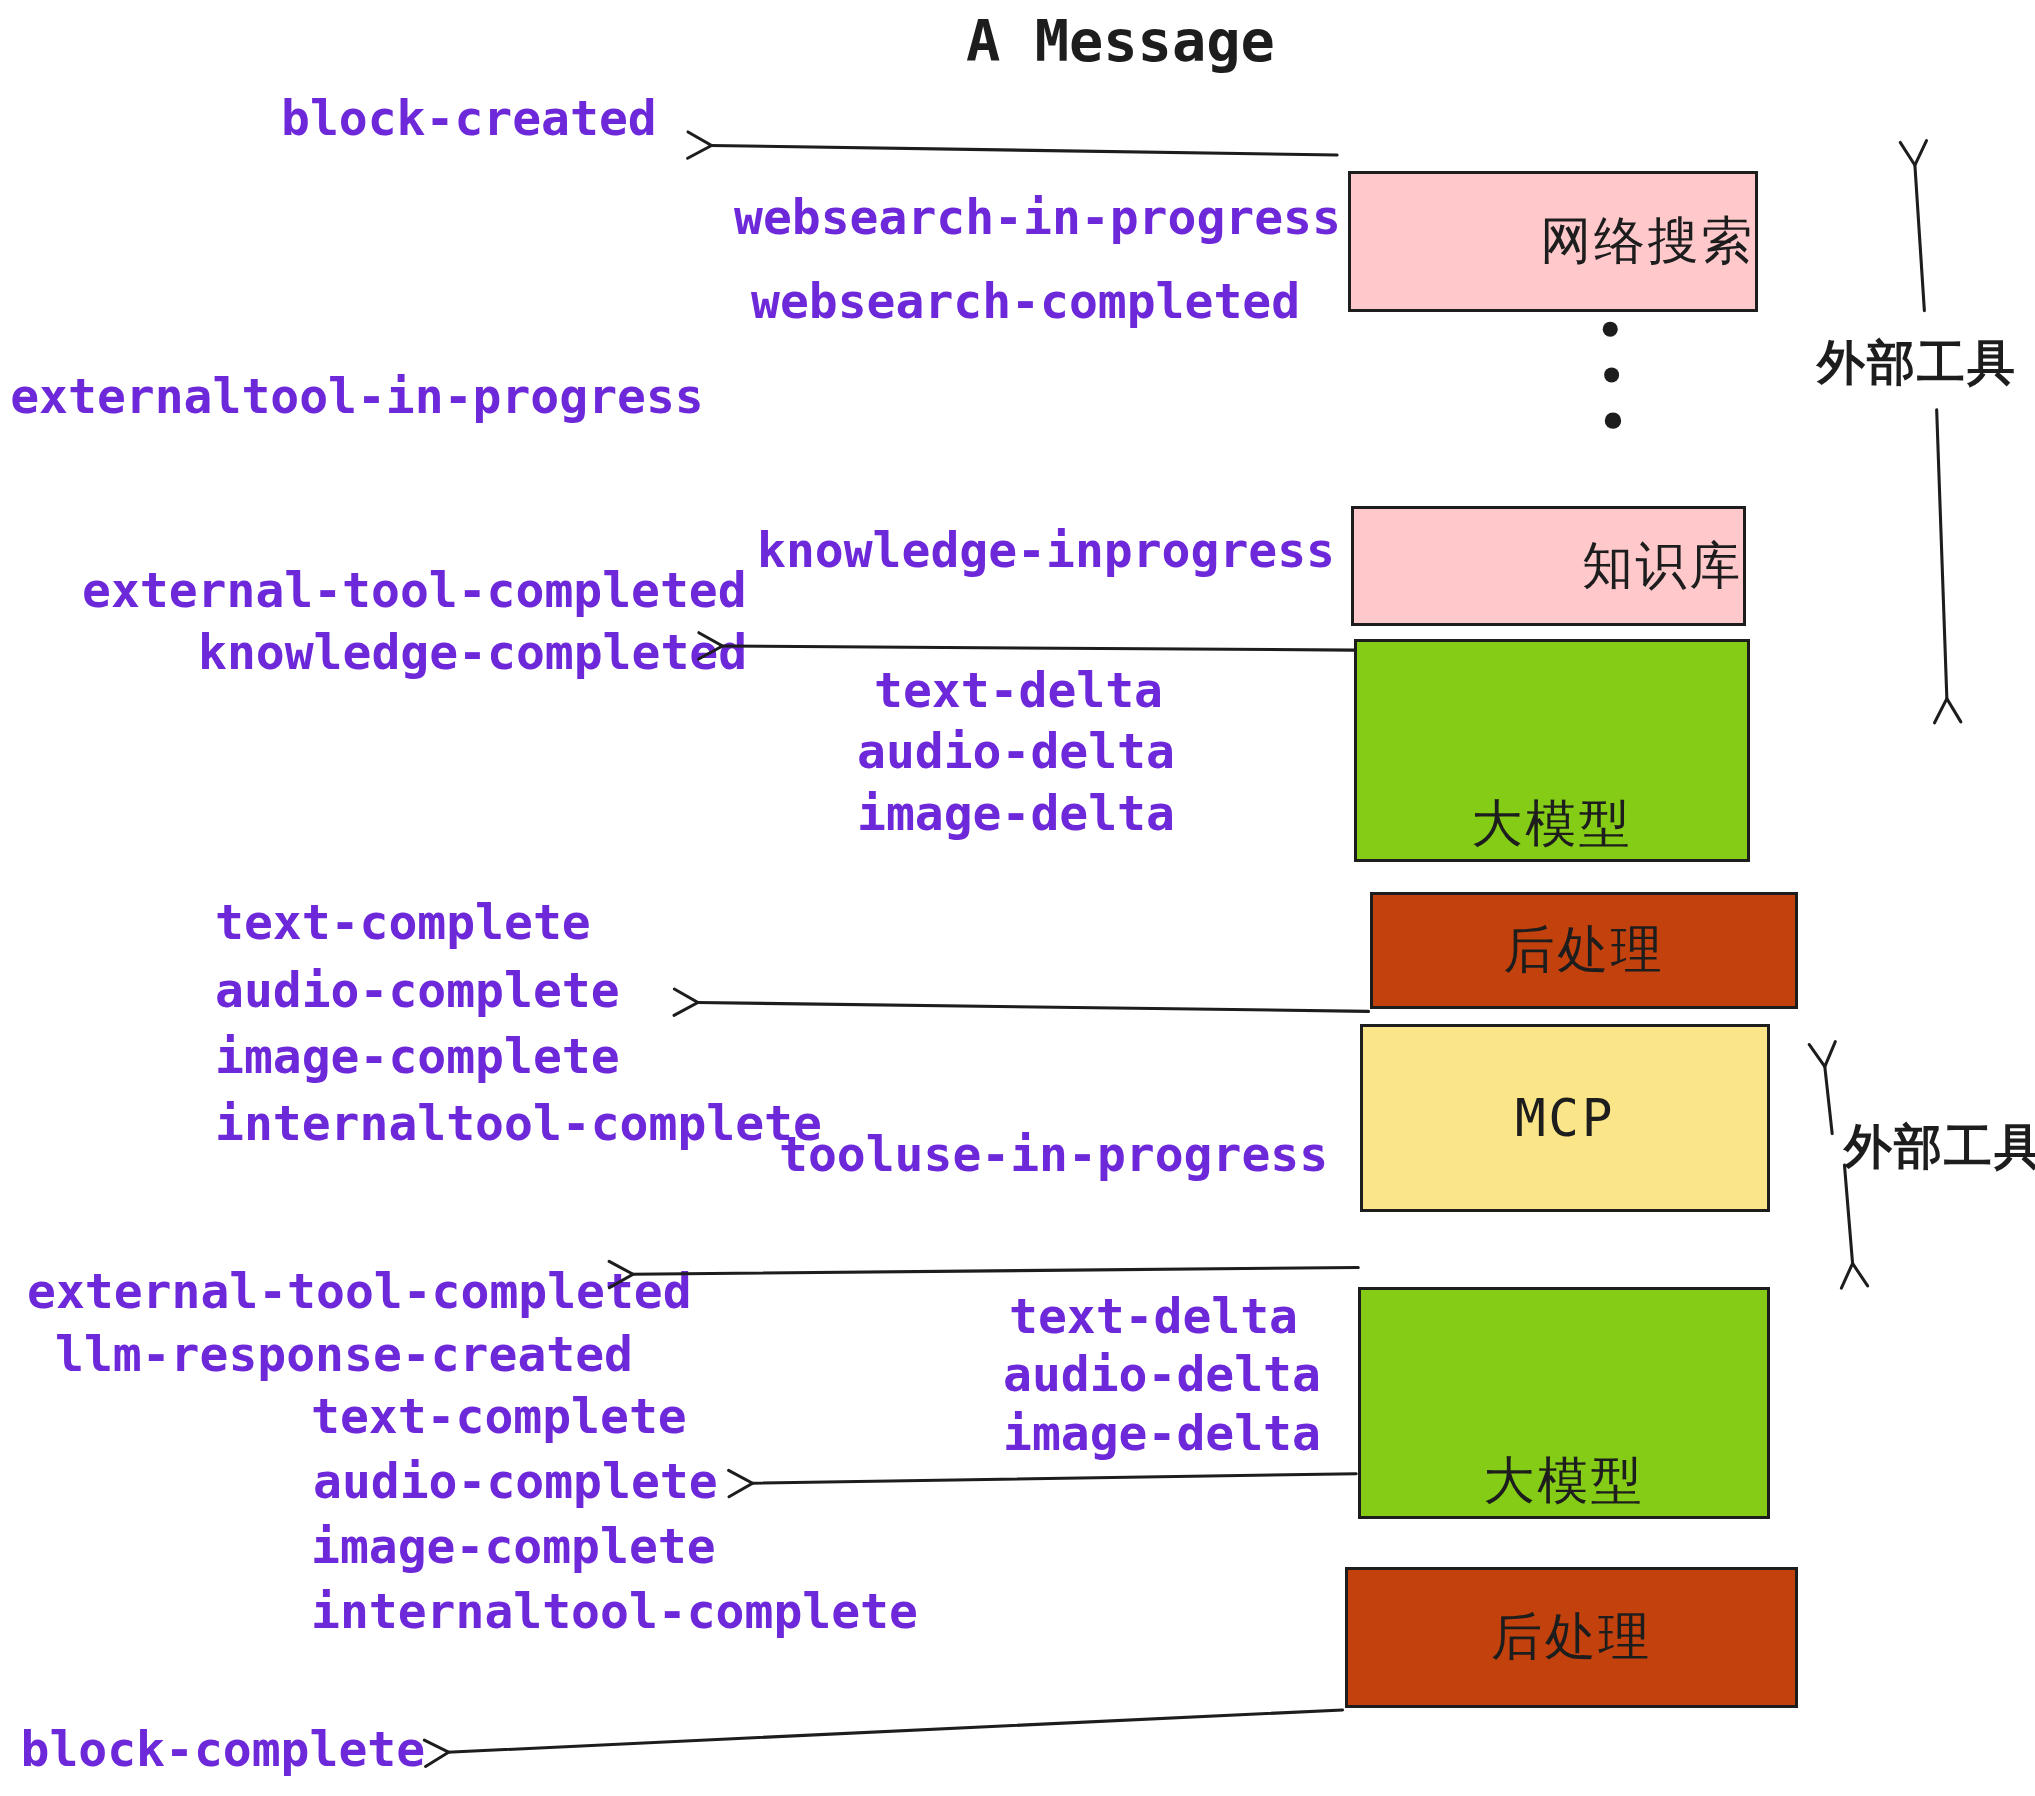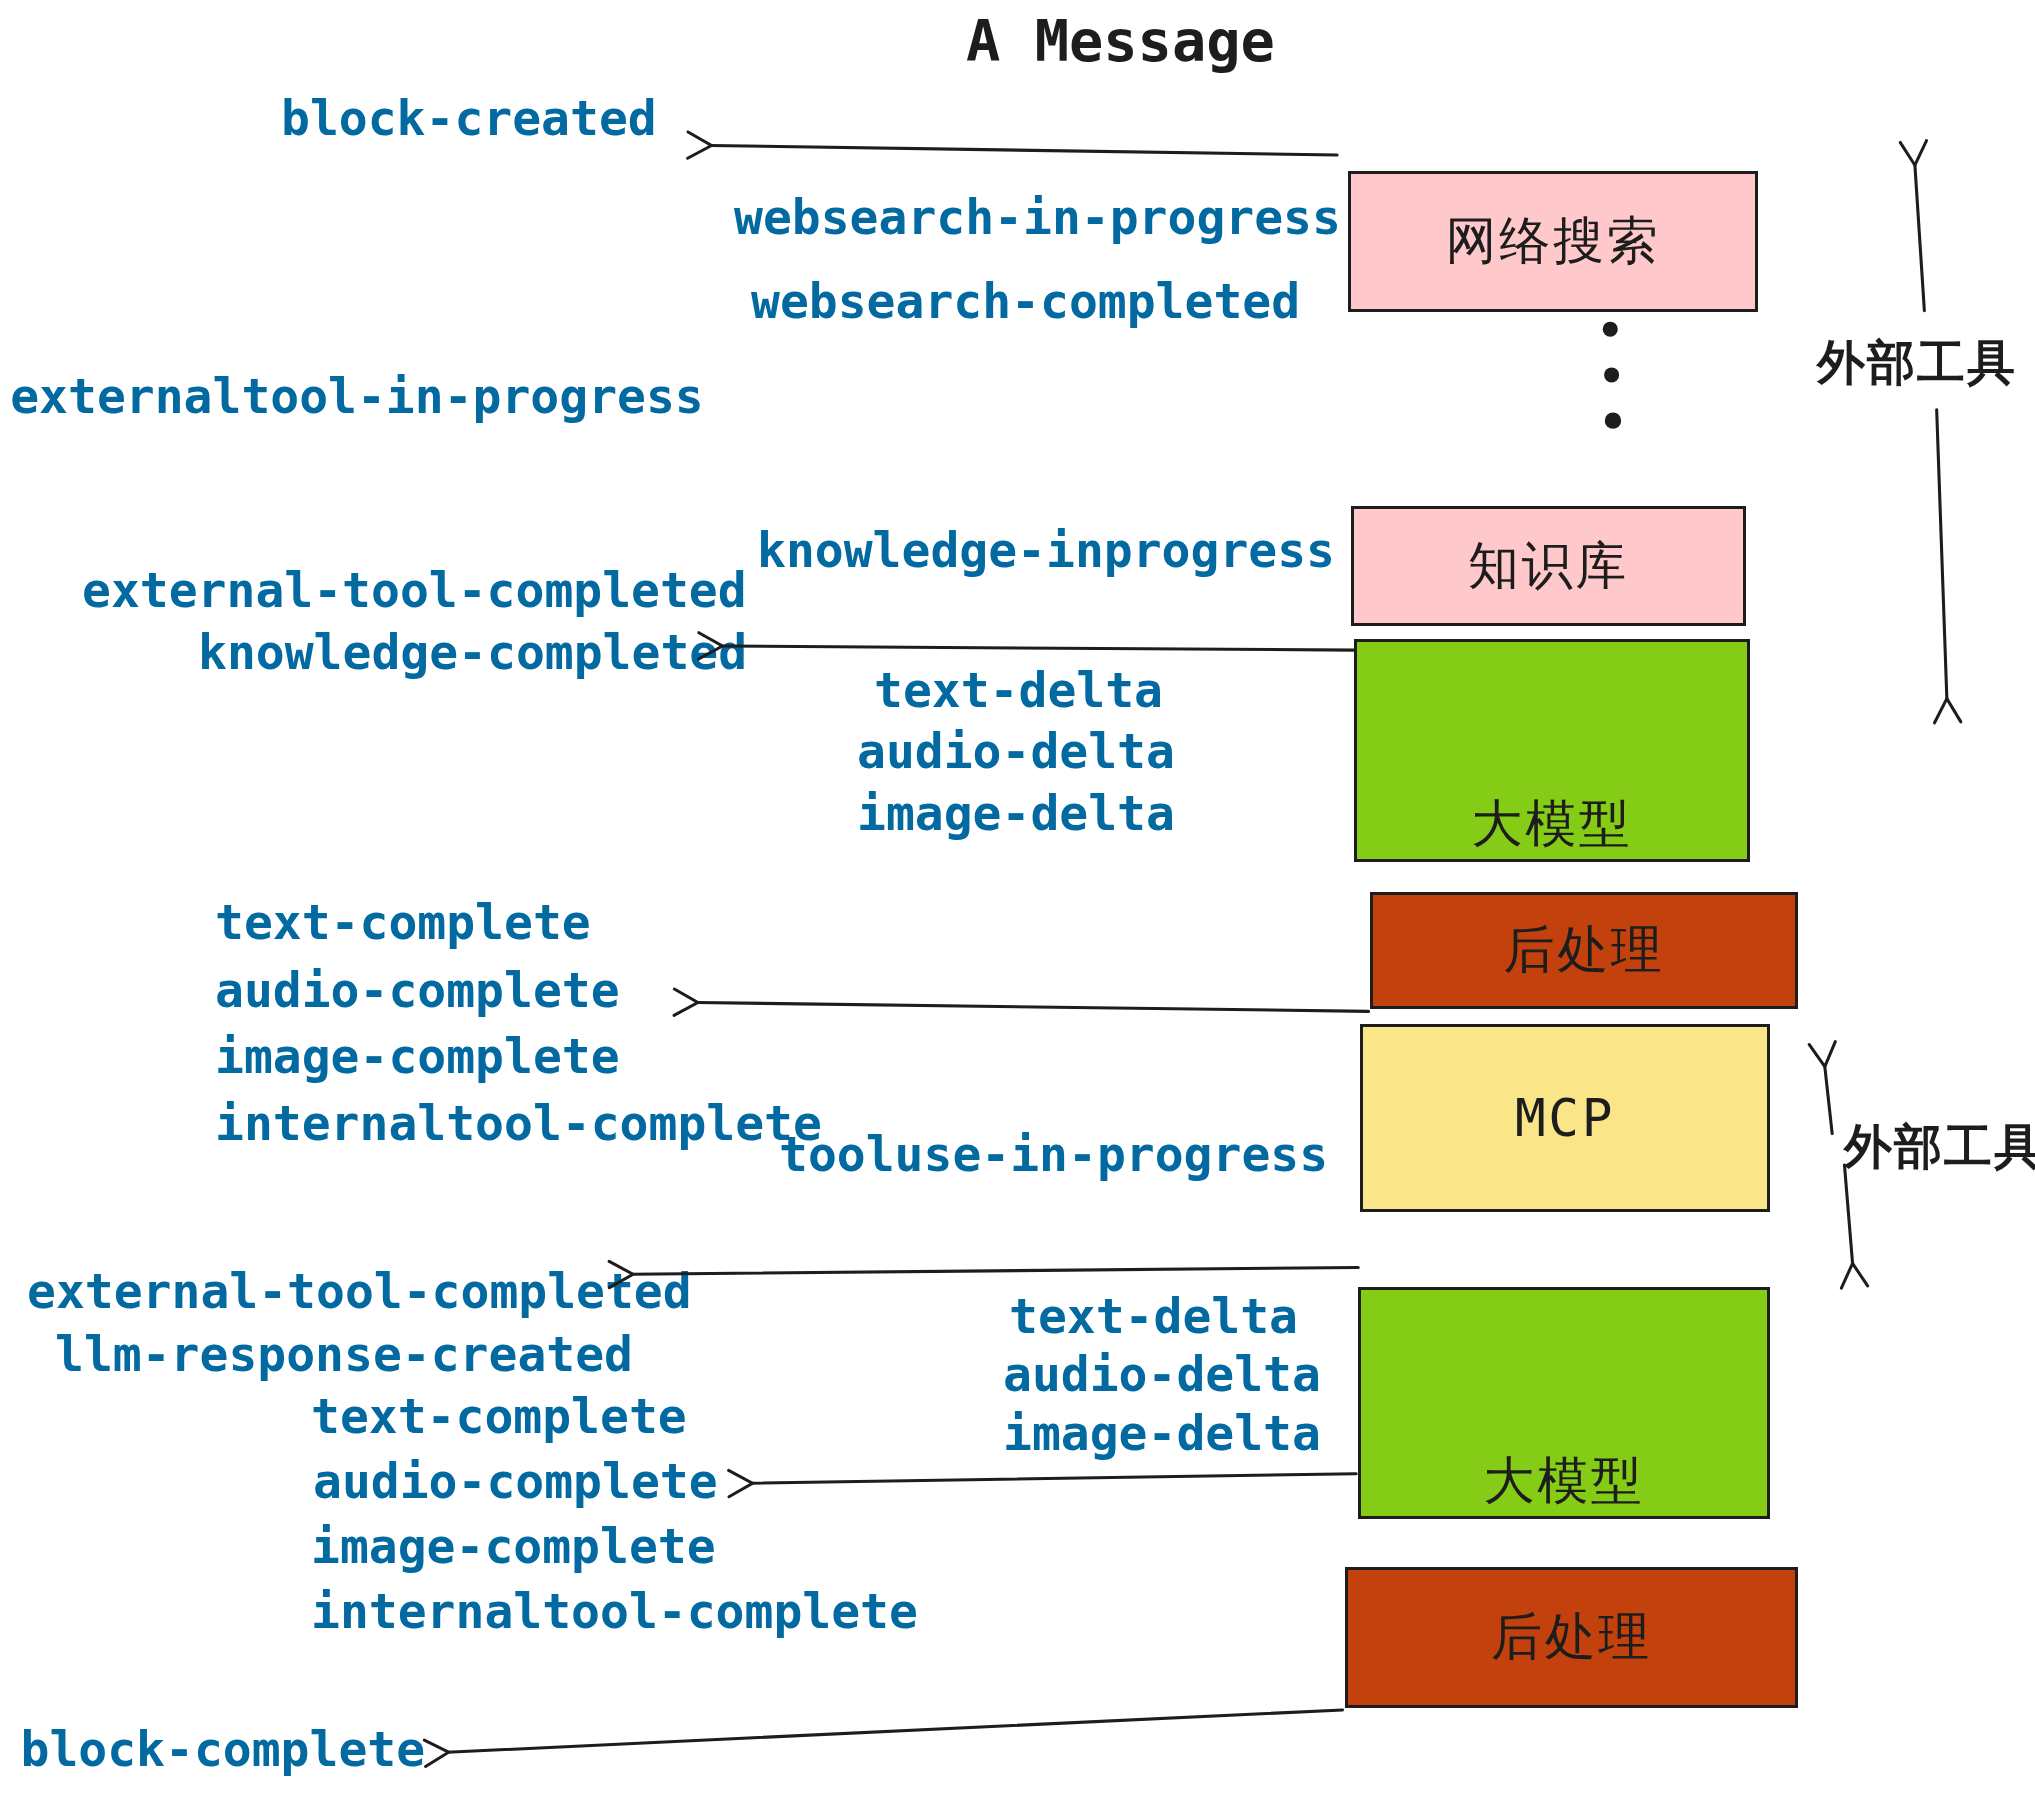--- a/index.html
+++ b/index.html
@@ -1,26 +1,26 @@
 <!DOCTYPE html>
 <html style="font-size:11px"><head>
 <meta charset="utf-8">
 <style>
   html,body{margin:0;padding:0;background:#ffffff;}
   body{width:2035px;height:1796px;position:relative;overflow:hidden;
        font-family:"DejaVu Sans",sans-serif;color:#1d1d1d;}
   .stage{position:absolute;left:0;top:0;width:2035px;height:1796px;}
   .evt{position:absolute;font-family:"DejaVu Sans Mono",monospace;
-       font-weight:600;font-size:48px;line-height:48px;white-space:nowrap;color:#0369a1;}
+       font-weight:600;font-size:48px;line-height:48px;white-space:nowrap;color:#6d28d9;}
   .title{position:absolute;left:966px;top:16.4px;font-family:"DejaVu Sans Mono",monospace;
        font-weight:700;font-size:57px;line-height:51px;white-space:nowrap;}
   .box{position:absolute;border:3.4px solid #1d1d1d;display:flex;
        align-items:center;justify-content:center;box-sizing:border-box;}
   .box .lbl{font-size:51px;font-weight:500;letter-spacing:2.7px;white-space:nowrap;}
-  .box-pink{background:#FFC9CC;}
+  .box-pink{background:#FFC9CC;justify-content:flex-end;}
   .box-green{background:#84cc16;align-items:flex-end;}
   .box-yellow{background:#FAE588;}
   .box-white{background:#c2410c;}
   .mono-lbl{font-family:"DejaVu Sans Mono",monospace;font-weight:700;font-size:51px;}
   .side{position:absolute;font-size:48px;font-weight:700;white-space:nowrap;letter-spacing:2px;}
   svg.overlay{position:absolute;left:0;top:0;pointer-events:none;}
   #b-websearch{left:1348px;top:171px;width:410px;height:141px;}
   #b-knowledge{left:1351px;top:506px;width:395px;height:120px;}
   #b-llm1{left:1354px;top:639px;width:396px;height:223px;}
   #b-post1{left:1370px;top:892px;width:428px;height:117px;}

